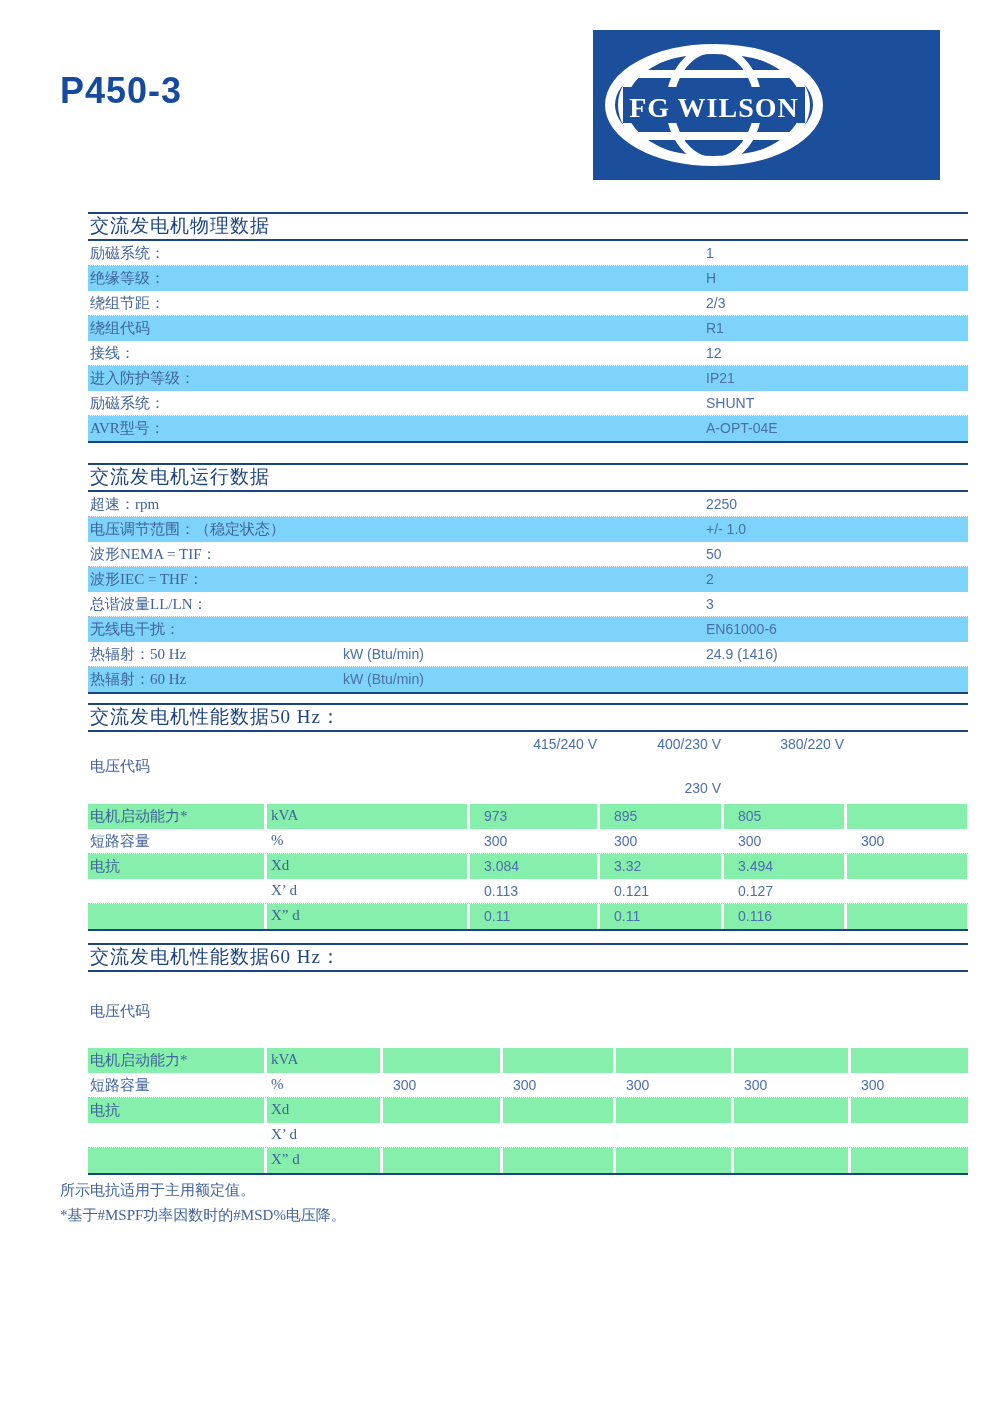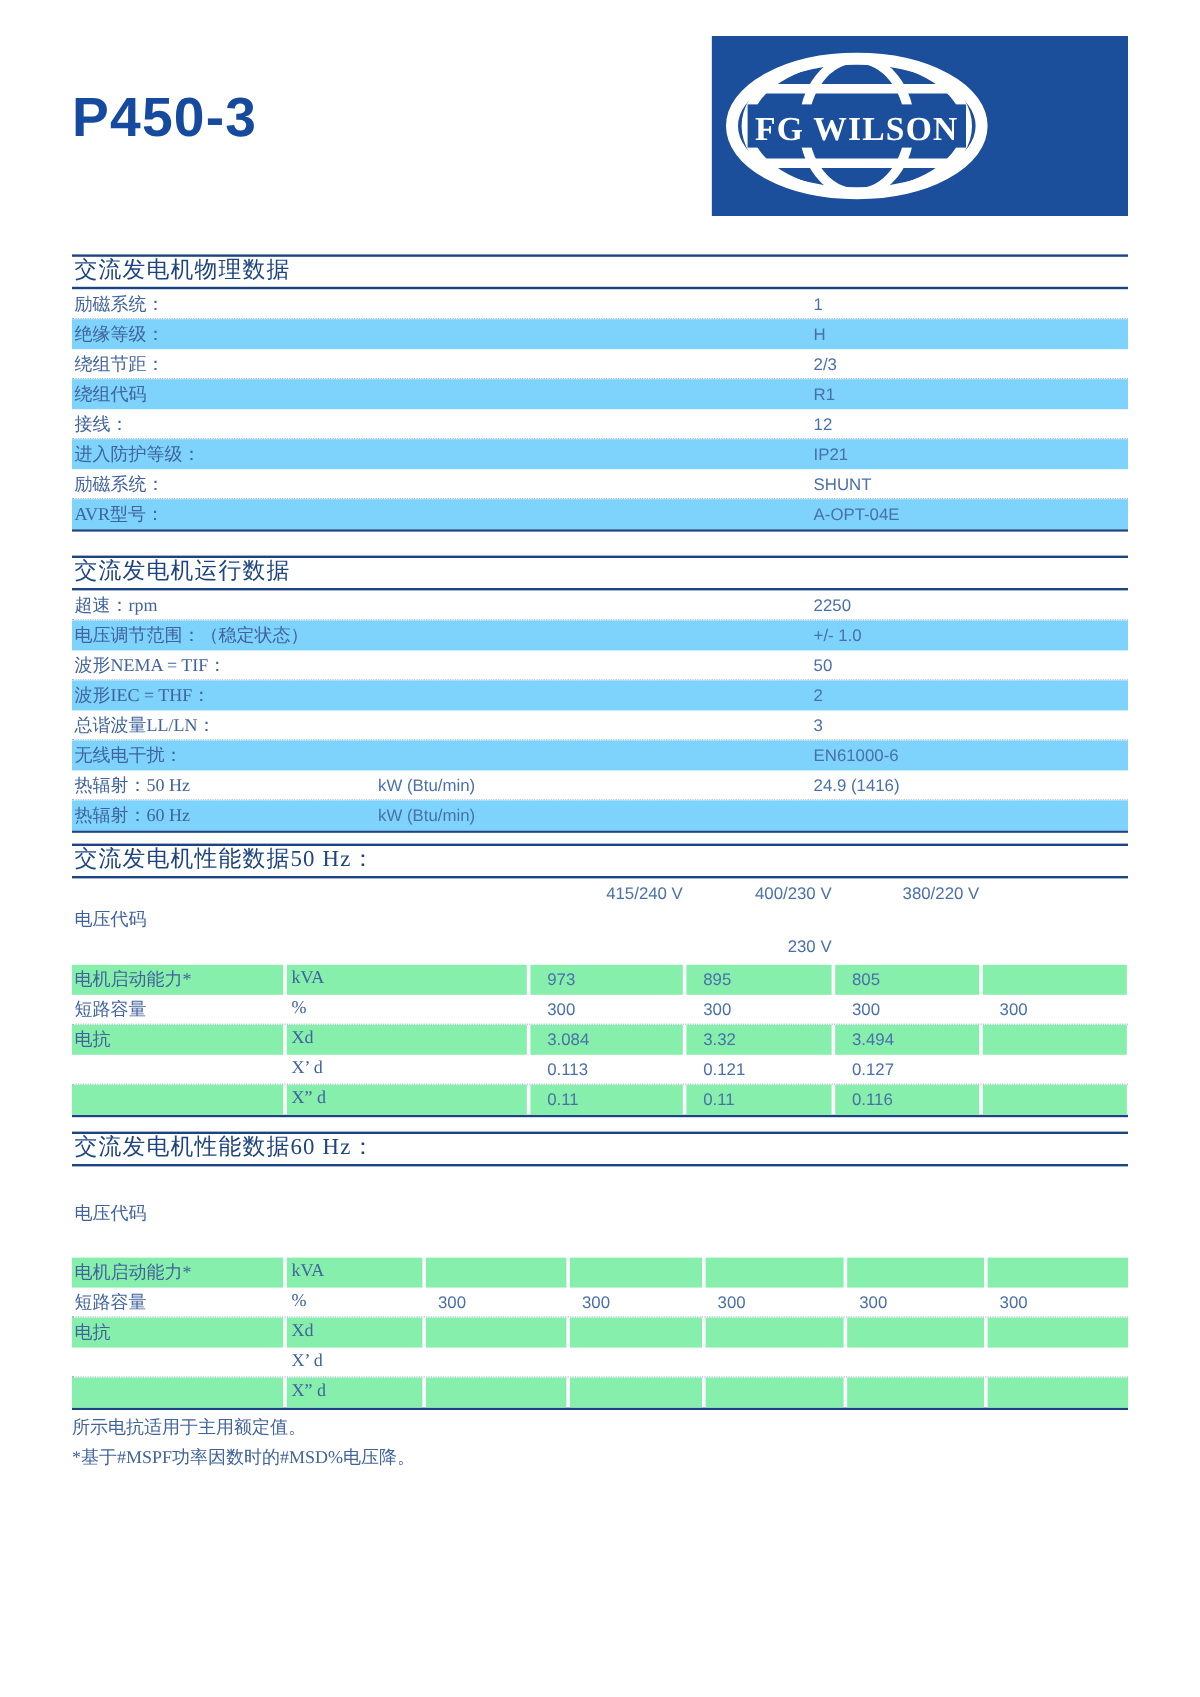--- a/index.html
+++ b/index.html
@@ -6,25 +6,25 @@
   .page {
     position:relative; width:1000px; height:1414px; margin:0 auto;
     background:#ffffff; overflow:hidden; box-sizing:border-box;
     padding:0 60px;
     font-family:"Liberation Serif", serif;
   }
   
   .header { display:flex; justify-content:space-between; margin-top:30px; height:150px; }
   .page-title {
     font-family:"Liberation Sans", sans-serif; font-weight:700;
-    font-size:46px; color:#164a9e; margin-top:40px; letter-spacing:1px;
+    font-size:36px; color:#164a9e; margin-top:40px; letter-spacing:1px;
   }
   .logo { width:347px; height:150px; flex:none; }
   
-  .sec { width:880px; }
+  .sec { width:880px;margin-left:28px; }
   .sec-head {
     border-top:2px solid #1c4480; border-bottom:2px solid #1c4480;
     padding:1px 2px 2px; line-height:22px;
     font-size:19px; color:#1c4480; letter-spacing:1px;
   }
   .rows { border-bottom:2px solid #1c4480; }
   .row { position:relative; height:25px; }
   .row.stripe { background:#7dd3fc; }
   .row.plain  { border-bottom:1px dotted #aab8d6; box-sizing:border-box; }
   .lbl {

